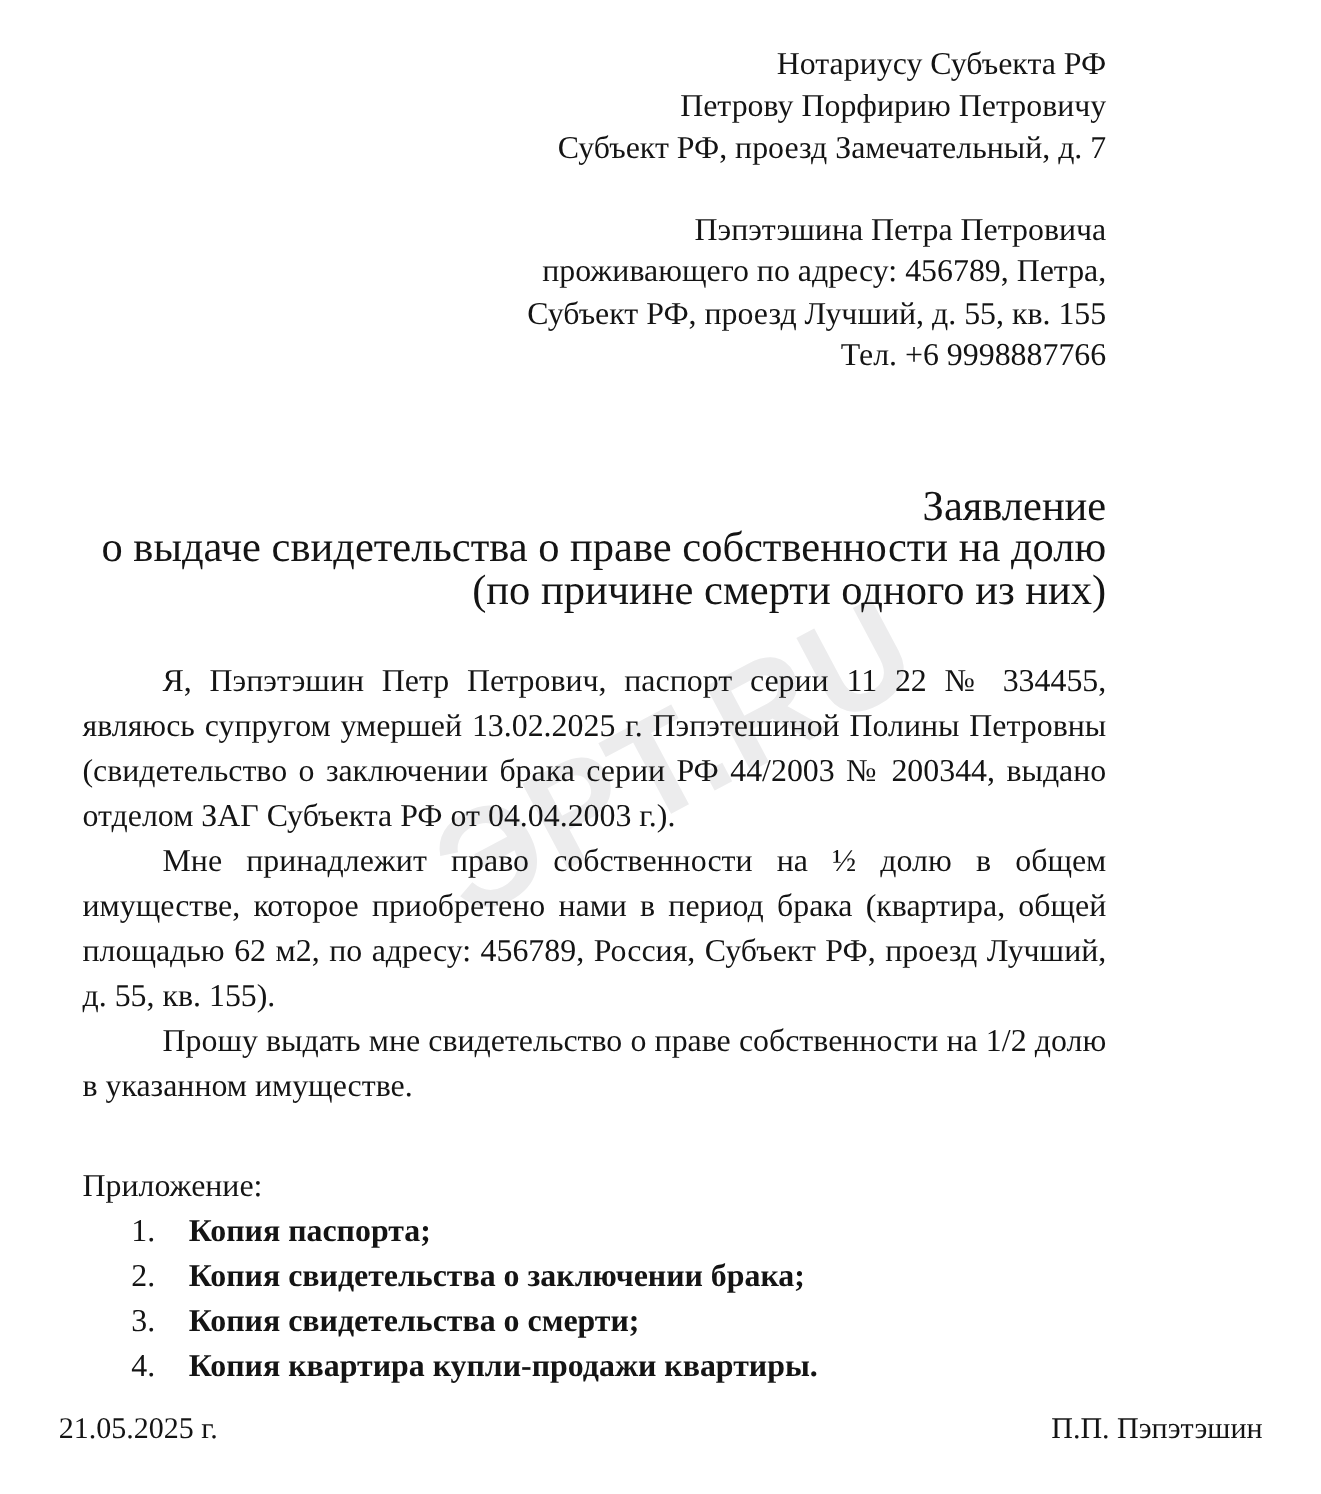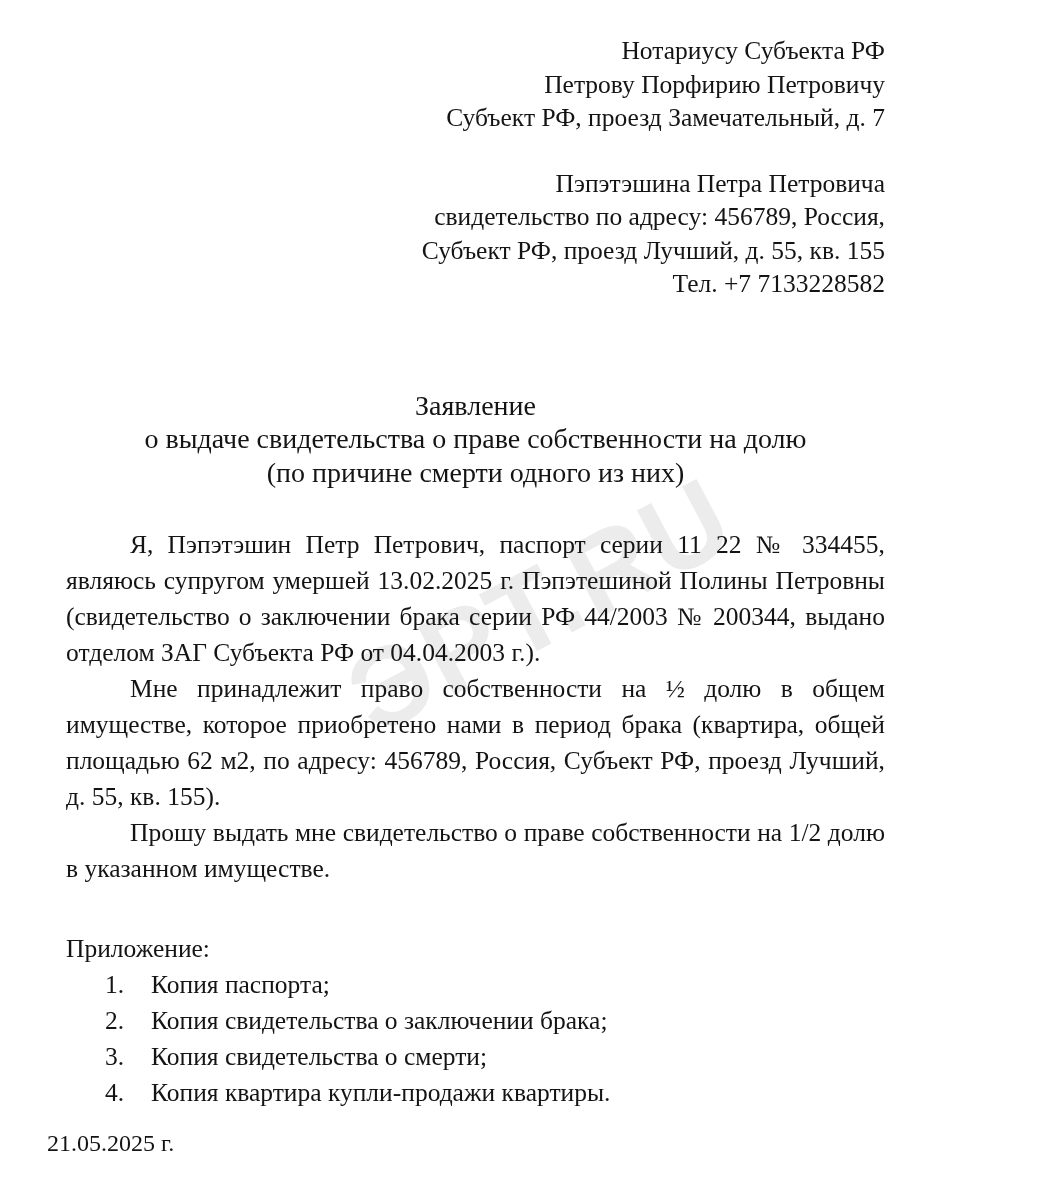--- a/index.html
+++ b/index.html
@@ -59,22 +59,22 @@
   }
   .addr-block.recipient {
     padding-top: 34px;
   }
   .addr-block.applicant {
     padding-top: 32px;
   }
 
   
   .title-block {
-    text-align: center;
-    font-size: 28px;
+    text-align: right;
+    font-size: 34px;
     line-height: 33.5px;
     padding-top: 88px;
   }
   .title-block .line {
     white-space: nowrap;
   }
 
   
   .body-block {
     padding-top: 38px;
@@ -108,20 +108,21 @@
     display: flex;
     align-items: baseline;
     padding-left: 39px;
   }
   .attach-list .num {
     width: 46px;
     flex: 0 0 46px;
   }
   .attach-list .txt {
     flex: 1 1 auto;
+    font-weight: bold;
   }
 
   
   .footer {
     position: absolute;
     left: 47px;
     right: 47px;
     top: 1095px;
     display: flex;
     justify-content: space-between;
@@ -142,23 +143,23 @@
   <div class="content">
 
     <div class="addr-block recipient">
       <div class="line">Нотариусу Субъекта РФ</div>
       <div class="line">Петрову Порфирию Петровичу</div>
       <div class="line">Субъект РФ, проезд Замечательный, д. 7</div>
     </div>
 
     <div class="addr-block applicant">
       <div class="line">Пэпэтэшина Петра Петровича</div>
-      <div class="line">свидетельство по адресу: 456789, Россия,</div>
+      <div class="line">проживающего по адресу: 456789, Петра,</div>
       <div class="line">Субъект РФ, проезд Лучший, д. 55, кв. 155</div>
-      <div class="line">Тел. +7 7133228582</div>
+      <div class="line">Тел. +6 9998887766</div>
     </div>
 
     <div class="title-block">
       <div class="line">Заявление</div>
       <div class="line">о выдаче свидетельства о праве собственности на долю</div>
       <div class="line">(по причине смерти одного из них)</div>
     </div>
 
     <div class="body-block">
       <p class="body-par">Я, Пэпэтэшин Петр Петрович, паспорт серии 11 22 № 334455, являюсь супругом умершей 13.02.2025 г. Пэпэтешиной Полины Петровны (свидетельство о заключении брака серии РФ 44/2003 № 200344, выдано отделом ЗАГ Субъекта РФ от 04.04.2003 г.).</p>
@@ -185,15 +186,16 @@
           <span class="num">4.</span>
           <span class="txt">Копия квартира купли-продажи квартиры.</span>
         </li>
       </ol>
     </div>
 
   </div>
 
   <div class="footer">
     <span>21.05.2025 г.</span>
+    <span>П.П. Пэпэтэшин</span>
   </div>
 
 </div>
 
 </body></html>

